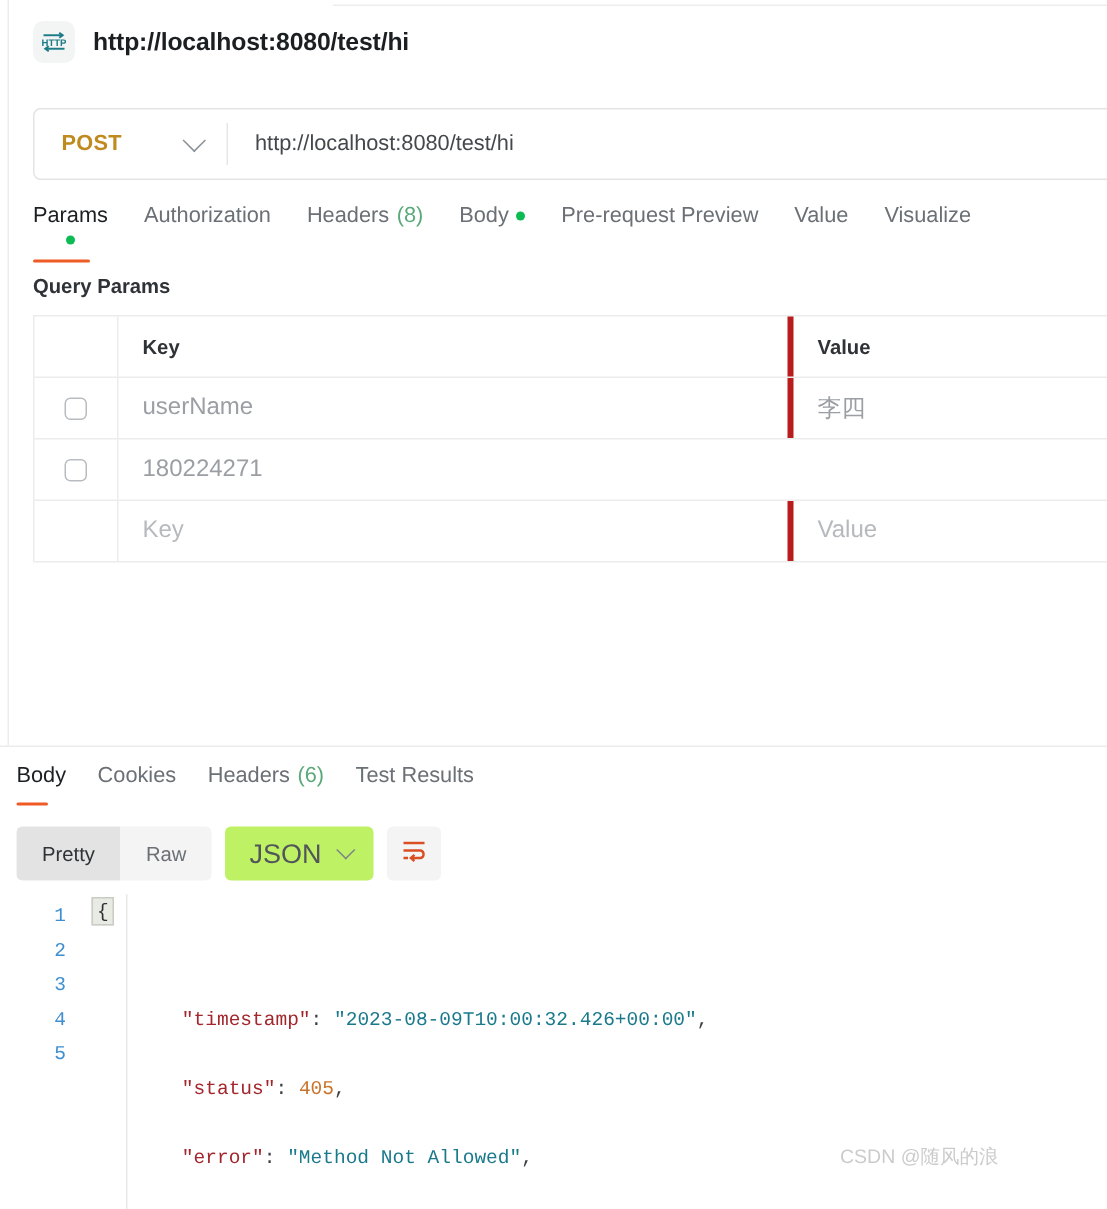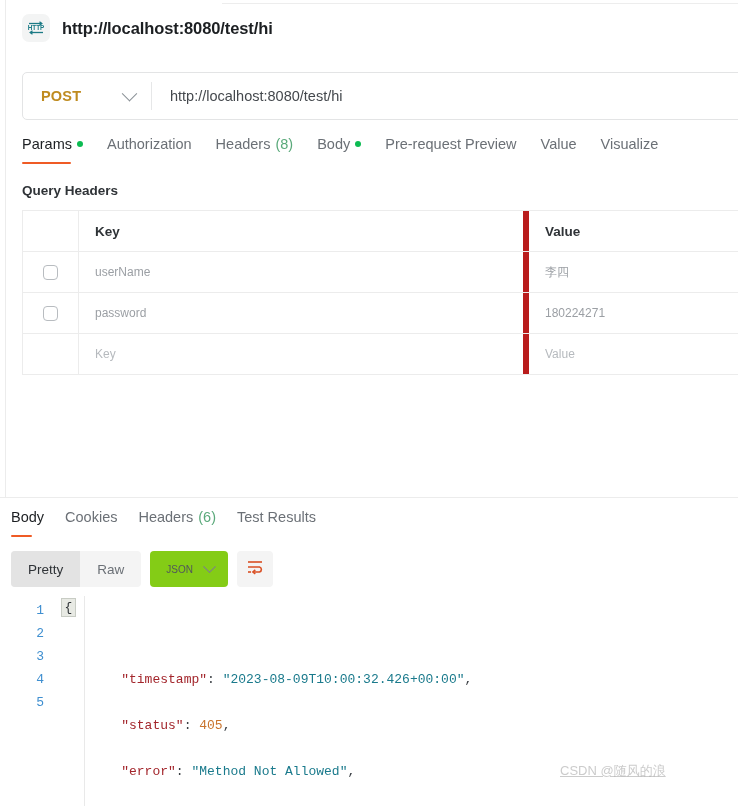--- a/index.html
+++ b/index.html
@@ -111,21 +111,21 @@
   .tab {
     position: relative;
     font-size: 14.5px;
     color: #6b7076;
     padding-bottom: 12px;
     cursor: pointer;
     display: flex;
     align-items: center;
     gap: 5px;
   }
-  .tab.active { color: #1c1f22; font-weight: normal; }
+  .tab.active { color: #1c1f22; font-weight: normal; flex-direction: column; }
   .tab.active::after {
     content: "";
     position: absolute;
     left: 0; right: 12px; bottom: 0;
     height: 2.5px;
     background: #ef5b25;
     border-radius: 2px;
   }
   .tab .dot {
     width: 6px; height: 6px;
@@ -161,39 +161,39 @@
   .pcell-check {
     width: 56px;
     border-right: 1px solid #ececec;
     display: flex;
     align-items: center;
     justify-content: center;
     flex: none;
   }
   .pcell-key {
     width: 450px;
-    border-right: 6px solid #b91c1c;
+    border-right: 4px solid #b91c1c;
     display: flex;
     align-items: center;
     padding-left: 16px;
     flex: none;
   }
   .pcell-val {
     flex: 1;
     display: flex;
     align-items: center;
     padding-left: 16px;
   }
   .hdr .pcell-key, .hdr .pcell-val {
     font-size: 13.5px;
     font-weight: bold;
     color: #2f3337;
   }
   .cellval {
-    font-size: 12px;
+    font-size: 16px;
     color: #9b9fa4;
   }
   .cellval.ph { color: #b6babe; }
   .checkbox {
     width: 15px; height: 15px;
     border: 1.3px solid #b8bcc0;
     border-radius: 4px;
     background: #fff;
     cursor: pointer;
   }
@@ -241,23 +241,23 @@
   .seg.active {
     background: #e3e3e3;
     color: #2f3337;
   }
   .json-select {
     display: flex;
     align-items: center;
     gap: 12px;
     height: 36px;
     padding: 0 14px 0 16px;
-    background: #84cc16;
+    background: #bef264;
     border-radius: 4px;
-    font-size: 10px;
+    font-size: 18px;
     color: #52565b;
     cursor: pointer;
   }
   .json-select .chev {
     width: 9px; height: 9px;
     border-right: 1.5px solid #7d8287;
     border-bottom: 1.5px solid #7d8287;
   }
   .wrap-btn {
     width: 36px; height: 36px;
@@ -329,21 +329,20 @@
   .p { color: #3a3f44; }
 
   
   .watermark {
     position: absolute;
     left: 560px; top: 762px;
     font-size: 13px;
     color: rgba(140,140,140,0.45);
     white-space: nowrap;
     pointer-events: none;
-    text-decoration: underline;
   }
 </style>
 </head>
 <body>
 
 <div class="left-rail"></div>
 <div class="top-hairline"></div>
 
 <div class="title-row">
   <div class="http-icon">
@@ -387,21 +386,21 @@
     <span>Pre-request Preview</span>
   </div>
   <div class="tab">
     <span>Value</span>
   </div>
   <div class="tab">
     <span>Visualize</span>
   </div>
 </div>
 
-<div class="query-params-label">Query Headers</div>
+<div class="query-params-label">Query Params</div>
 
 <div class="params-table">
   <div class="prow hdr">
     <div class="pcell-check"></div>
     <div class="pcell-key">Key</div>
     <div class="pcell-val">Value</div>
   </div>
 
   <div class="prow">
     <div class="pcell-check">
@@ -411,23 +410,20 @@
       <span class="cellval">userName</span>
     </div>
     <div class="pcell-val">
       <span class="cellval">李四</span>
     </div>
   </div>
 
   <div class="prow">
     <div class="pcell-check">
       <div class="checkbox"></div>
-    </div>
-    <div class="pcell-key">
-      <span class="cellval">password</span>
     </div>
     <div class="pcell-val">
       <span class="cellval">180224271</span>
     </div>
   </div>
 
   <div class="prow">
     <div class="pcell-check"></div>
     <div class="pcell-key">
       <span class="cellval ph">Key</span>

